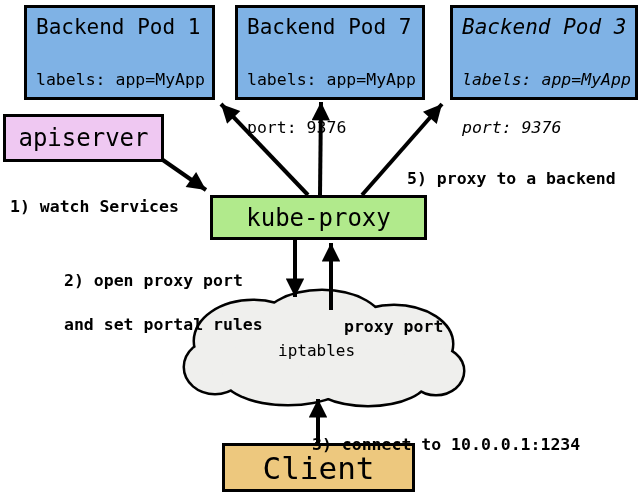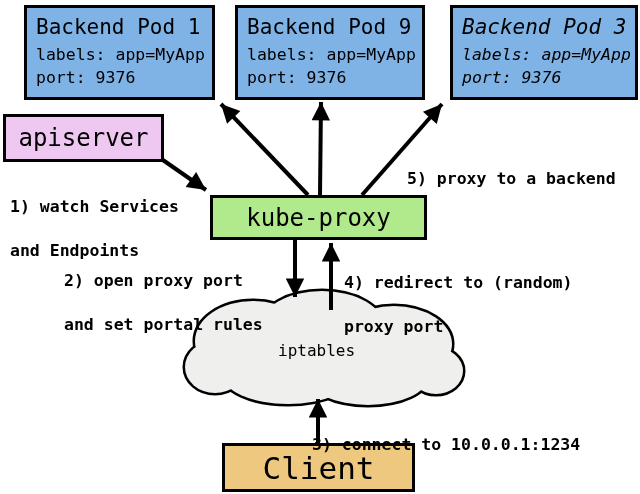--- a/index.html
+++ b/index.html
@@ -10,21 +10,21 @@
   }
   .layer{position:absolute;left:0;top:0;width:640px;height:494px;}
   .box{
     position:absolute;box-sizing:border-box;border:3px solid #000;
   }
   .pod{
     background:var(--pod-fill,#7FB2E5);
     padding:4px 9px;
   }
   .pod-title{font-size:21px;line-height:31px;white-space:nowrap;}
-  .pod-line{font-size:16.5px;line-height:23px;white-space:nowrap;}
+  .pod-line{font-size:16.5px;line-height:23px;white-space:nowrap;margin-top:25px;}
   .node-label{
     display:flex;align-items:center;justify-content:center;
     width:100%;height:100%;font-size:24px;white-space:nowrap;
   }
   .apiserver{background:var(--apiserver-fill,#EFC8F2);}
   .kubeproxy{background:var(--kubeproxy-fill,#B1EA8C);}
   .client{background:var(--client-fill,#EDC87E);}
   .step{
     position:absolute;font-weight:bold;font-size:16.5px;line-height:22px;
     white-space:pre;letter-spacing:0px;margin-top:24px;
@@ -77,21 +77,21 @@
 </svg>
 
 <div class="iptables-text">iptables</div>
 
 <div class="box pod" style="left:24px;top:5px;width:191px;height:95px;">
   <div class="pod-title">Backend Pod 1</div>
   <div class="pod-line">labels: app=MyApp</div>
   <div class="pod-line">port: 9376</div>
 </div>
 <div class="box pod" style="left:235px;top:5px;width:190px;height:95px;">
-  <div class="pod-title">Backend Pod 9</div>
+  <div class="pod-title">Backend Pod 7</div>
   <div class="pod-line">labels: app=MyApp</div>
   <div class="pod-line">port: 9376</div>
 </div>
 <div class="box pod" style="left:450px;top:5px;width:188px;height:95px;font-style:italic;">
   <div class="pod-title">Backend Pod 3</div>
   <div class="pod-line">labels: app=MyApp</div>
   <div class="pod-line">port: 9376</div>
 </div>
 
 <div class="box apiserver" style="left:3px;top:114px;width:161px;height:48px;">
@@ -100,23 +100,23 @@
 
 <div class="box kubeproxy" style="left:210px;top:195px;width:217px;height:45px;">
   <div class="node-label">kube-proxy</div>
 </div>
 
 <div class="box client" style="left:222px;top:443px;width:193px;height:49px;">
   <div class="node-label" style="font-size:31px;">Client</div>
 </div>
 
 <div class="step" style="left:10px;top:172px;"><span>1) watch Services</span><br>
-<span>and Endpoints</span></div>
+</div>
 
 <div class="step" style="left:64px;top:246px;"><span>2) open proxy port</span><br>
 <span>and set portal rules</span></div>
 
 <div class="step" style="left:312px;top:410px;"><span>3) connect to 10.0.0.1:1234</span></div>
 
-<div class="step" style="left:344px;top:248px;"><span>4) redirect to (random)</span><br>
+<div class="step" style="left:344px;top:248px;"><br>
 <span>proxy port</span></div>
 
 <div class="step" style="left:407px;top:144px;"><span>5) proxy to a backend</span></div>
 
 </body></html>

